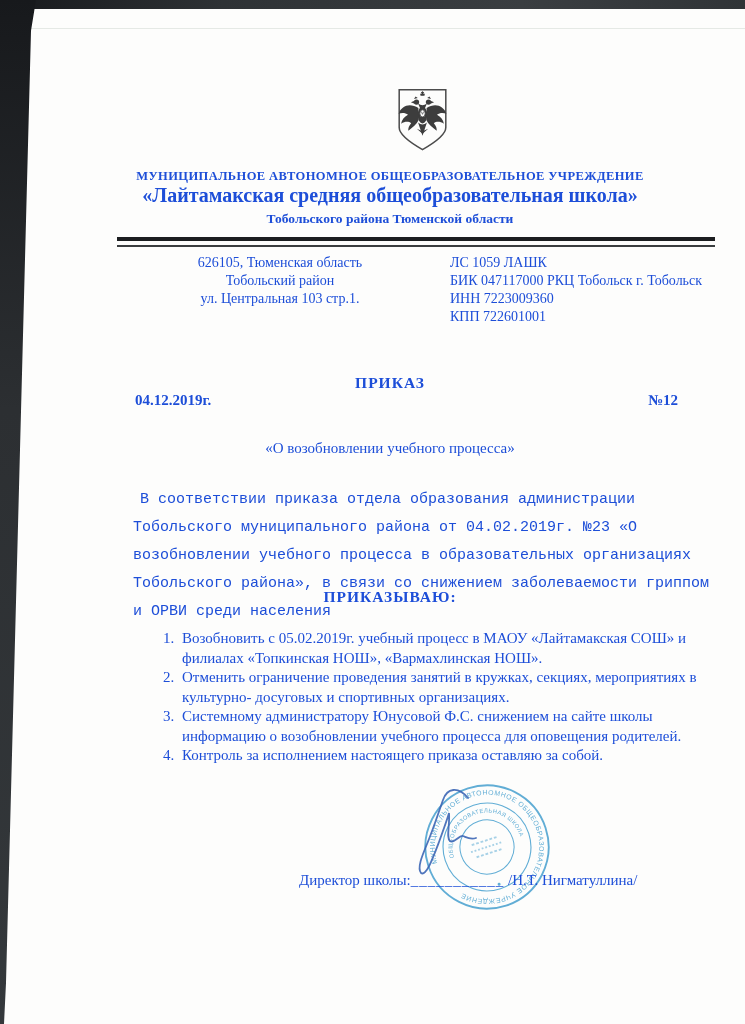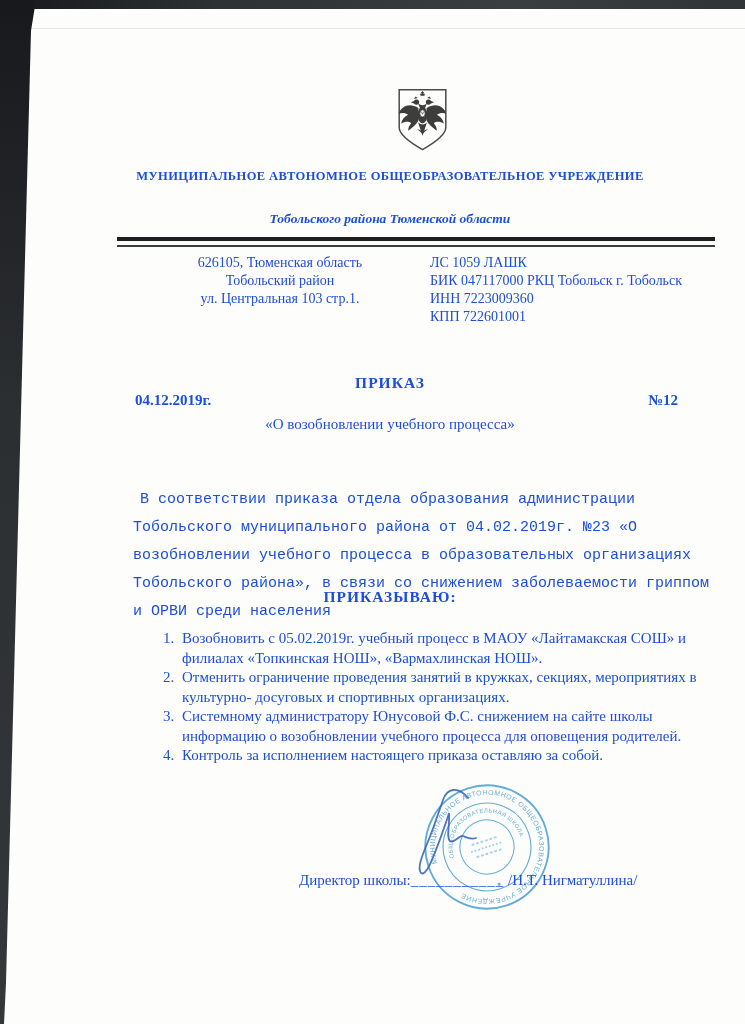--- a/index.html
+++ b/index.html
@@ -14,33 +14,33 @@
     background:linear-gradient(180deg,#17191c,#2c2f32 40%,#34383b);
     clip-path:polygon(0 0,36px 0,31px 3%,6px 96%,4px 100%,0 100%);}
   .scan-line{position:absolute;left:30px;top:28px;width:715px;height:1px;background:#dfe3df;opacity:.8;z-index:1;}
 
   .abs{position:absolute;}
   .center-row{left:60px;width:660px;text-align:center;}
   .b{font-weight:bold;}
 
   .org-type{top:169px;font-size:12.5px;letter-spacing:.4px;}
   .school-name{top:184px;font-size:20px;}
-  .district{top:211px;font-size:13.5px;font-style:italic;}
+  .district{top:211px;font-size:13.5px;}
 
   .rule{left:117px;top:237px;width:598px;height:4px;
     border-top:4px solid #1c1e20;border-bottom:2px solid #3a3d3f;}
 
   .addr{left:130px;top:254px;width:300px;text-align:center;font-size:14px;line-height:18px;}
-  .bank{left:430px;top:254px;width:285px;text-align:left;font-size:14px;line-height:18px;}
+  .bank{left:450px;top:254px;width:285px;text-align:left;font-size:14px;line-height:18px;}
   .addr div,.bank div{white-space:nowrap;}
 
   .order-title{top:374px;font-size:15.5px;letter-spacing:1px;}
   .order-date{left:135px;top:392px;font-size:15px;}
   .order-num{left:648px;top:392px;font-size:15px;}
-  .subject{top:416px;font-size:15px;}
+  .subject{top:440px;font-size:15px;}
 
   .preamble{left:133px;top:486px;width:580px;font-size:15px;line-height:28px;text-indent:7px;text-align:left;font-family:Liberation Mono, monospace;}
   .directive{top:588px;font-size:15.5px;letter-spacing:1px;}
 
   .order-list{left:140px;top:629px;width:560px;margin:0;padding:0 0 0 38px;
     font-size:15px;line-height:19.5px;}
   .order-list li{padding-left:4px;margin:0;}
 
   .sig-row{left:299px;top:835px;font-size:15px;white-space:nowrap;z-index:3;margin-top:37px;}
   .sig-row .us{letter-spacing:1px;}
@@ -83,20 +83,21 @@
         <path d="M43,56 L50,77 L57,56 C52.5,60 47.5,60 43,56 Z"></path>
         <path d="M41,66 l9,8 9,-8 -9,4 z"></path>
 
         <ellipse cx="50" cy="41.5" rx="4.2" ry="5.6" fill="#fcfcfc" stroke="#3d3d3d" stroke-width="1.2"></ellipse>
         <path d="M48,38.5 l2,4.5 2,-4.5" fill="none" stroke="#3d3d3d" stroke-width="1"></path>
       </g>
     </svg>
   </div>
 
   <div class="abs center-row org-type b">МУНИЦИПАЛЬНОЕ АВТОНОМНОЕ ОБЩЕОБРАЗОВАТЕЛЬНОЕ УЧРЕЖДЕНИЕ</div>
+  <div class="abs center-row school-name b">«Лайтамакская средняя общеобразовательная школа»</div>
   <div class="abs center-row district b">Тобольского района Тюменской области</div>
 
   <div class="abs rule"></div>
 
   <div class="abs addr">
     <div>626105, Тюменская область</div>
     <div>Тобольский район</div>
     <div>ул. Центральная 103 стр.1.</div>
   </div>
   <div class="abs bank">

